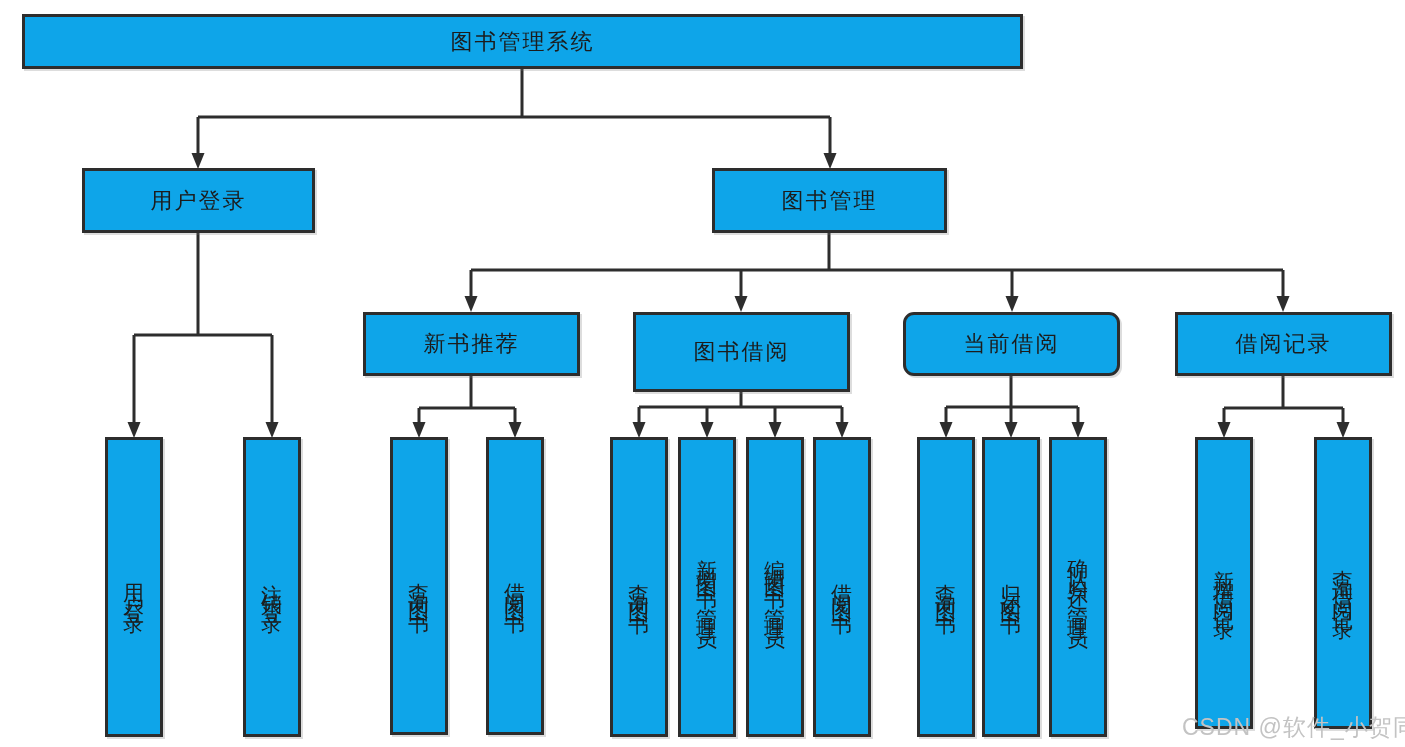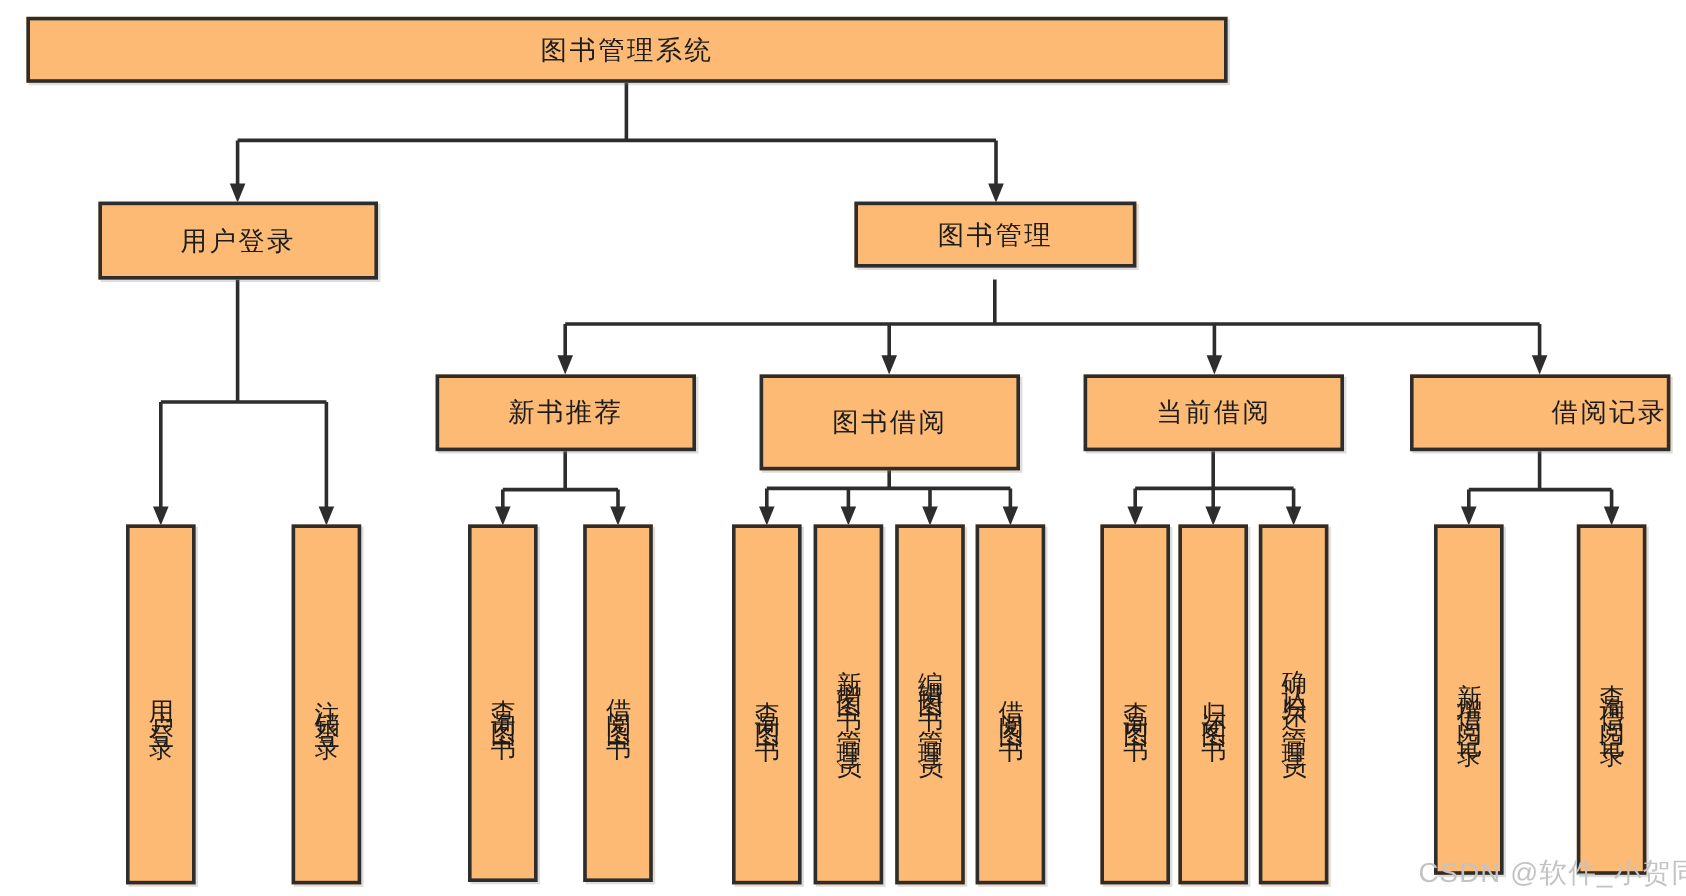--- a/index.html
+++ b/index.html
@@ -7,21 +7,21 @@
   }
   html,body{margin:0;padding:0;}
   body{
     width:1405px;height:747px;position:relative;background:var(--bg);
     font-family:"Liberation Sans","DejaVu Sans",sans-serif;overflow:hidden;
   }
   #connectors{position:absolute;left:0;top:0;z-index:1;}
   #connectors path{stroke:var(--line);stroke-width:3;fill:none;}
   #connectors polygon{fill:var(--line);stroke:none;}
   .node{
-    position:absolute;border:3px solid var(--line);background:#fdba74;
+    position:absolute;border:3px solid var(--line);background:#0ea5e9;
     box-sizing:border-box;display:flex;align-items:center;justify-content:center;
     color:var(--text);z-index:2;box-shadow:2px 2px 0 rgba(120,120,120,.25);
   }
   .hnode{font-size:22px;letter-spacing:2px;}
   .vnode .vtext{
     writing-mode:vertical-rl;text-orientation:mixed;
     font-size:21px;letter-spacing:10px;line-height:1;
   }
   .watermark{
     position:absolute;left:1182px;top:712px;z-index:3;
@@ -67,34 +67,34 @@
   <polygon points="1336.5,422 1349.5,422 1343,438"></polygon>
 </svg>
 
 <div class="node hnode" style="left:22px;top:14px;width:1001px;height:55px;">
   <span>图书管理系统</span>
 </div>
 
 <div class="node hnode" style="left:82px;top:168px;width:233px;height:65px;">
   <span>用户登录</span>
 </div>
-<div class="node hnode" style="left:712px;top:168px;width:235px;height:55px;">
+<div class="node hnode" style="left:712px;top:168px;width:235px;height:65px;">
   <span>图书管理</span>
 </div>
 
 <div class="node hnode" style="left:363px;top:312px;width:217px;height:64px;align-items:center;">
   <span>新书推荐</span>
 </div>
 <div class="node hnode" style="left:633px;top:312px;width:217px;height:80px;">
   <span>图书借阅</span>
 </div>
-<div class="node hnode" style="left:903px;top:312px;width:217px;height:64px;">
+<div class="node hnode" style="left:903px;top:312px;width:217px;height:64px;border-radius:11px;">
   <span>当前借阅</span>
 </div>
-<div class="node hnode" style="left:1175px;top:312px;width:217px;height:64px;justify-content:flex-end;">
+<div class="node hnode" style="left:1175px;top:312px;width:217px;height:64px;">
   <span>借阅记录</span>
 </div>
 
 <div class="node vnode" style="left:105px;top:437px;width:58px;height:300px;">
   <span class="vtext">用户登录</span>
 </div>
 <div class="node vnode" style="left:243px;top:437px;width:58px;height:300px;">
   <span class="vtext">注销登录</span>
 </div>
 

